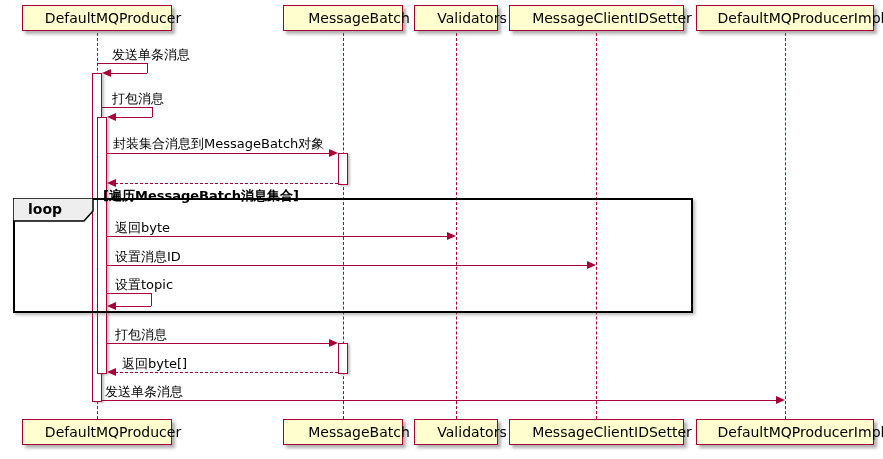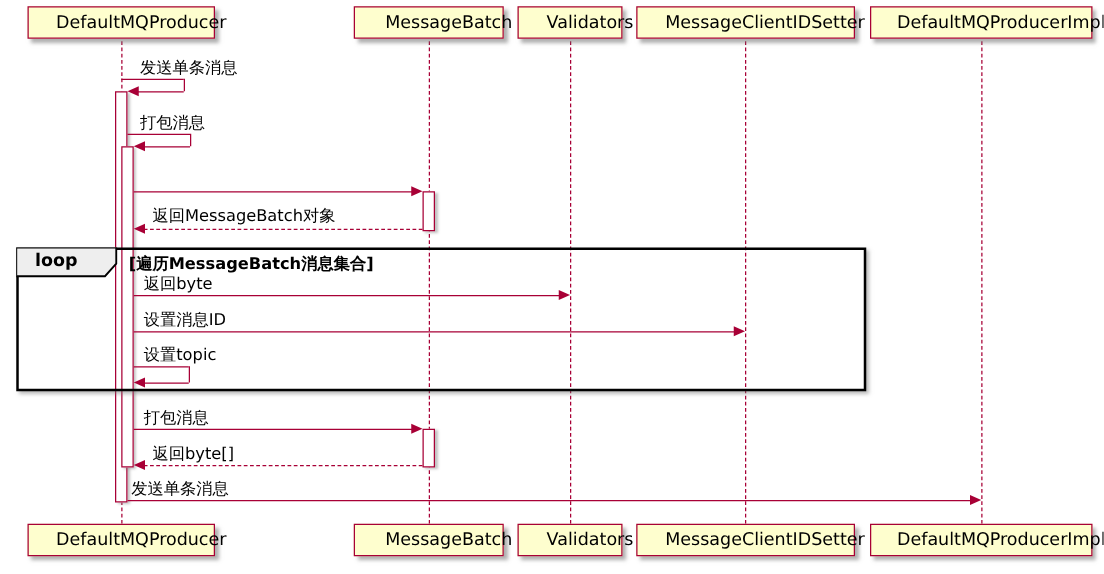--- a/index.html
+++ b/index.html
@@ -60,36 +60,36 @@
     <div class="participant" style="left: 696px; top: 419px; width: 178px;">DefaultMQProducerImpl</div>
     <div class="activation" style="left: 92px; top: 73px; height: 327px;"></div>
     <div class="activation" style="left: 97px; top: 117px; height: 255px;"></div>
     <div class="activation" style="left: 338px; top: 153px; height: 30px;"></div>
     <div class="activation" style="left: 338px; top: 343px; height: 29px;"></div>
     <div class="loop-frame" style="left: 13px; top: 198px; width: 680px; height: 115px;"></div>
     <div class="loop-tab" style="left: 13px; top: 198px;"><svg width="82" height="25" xmlns="http://www.w3.org/2000/svg">
         <polygon points="0,0 80,0 80,13 71,23 0,23" fill="#EEEEEE" stroke="#000000" stroke-width="1.5"></polygon>
       </svg></div>
     <div class="loop-label" style="left: 28px; top: 201px;">loop</div>
-    <div class="loop-condition" style="left: 103px; top: 202px; text-align: right;">[遍历MessageBatch消息集合]</div>
+    <div class="loop-condition" style="left: 103px; top: 187px; text-align: right;">[遍历MessageBatch消息集合]</div>
     <div class="hline" style="left: 97px; top: 63px; width: 50px;"></div>
     <div class="vline" style="left: 147px; top: 63px; height: 10px;"></div>
     <div class="hline" style="left: 110px; top: 73px; width: 37px;"></div>
     <div class="arrowhead left" style="left: 102px; top: 69px;"></div>
     <div class="msg-label" style="left: 112px; top: 47px;">发送单条消息</div>
     <div class="hline" style="left: 102px; top: 107px; width: 50px;"></div>
     <div class="vline" style="left: 152px; top: 107px; height: 10px;"></div>
     <div class="hline" style="left: 115px; top: 117px; width: 37px;"></div>
     <div class="arrowhead left" style="left: 107px; top: 113px;"></div>
     <div class="msg-label" style="left: 112px; top: 91px;">打包消息</div>
     <div class="hline" style="left: 107px; top: 153px; width: 224px;"></div>
     <div class="arrowhead right" style="left: 329px; top: 149px;"></div>
+    <div class="msg-label" style="left: 113px; top: 136px;">封装集合消息到MessageBatch对象</div>
     <div class="hline dashed" style="left: 115px; top: 183px; width: 223px;"></div>
     <div class="arrowhead left" style="left: 107px; top: 179px;"></div>
-    <div class="msg-label" style="left: 122px; top: 166px;">返回MessageBatch对象</div>
     <div class="hline" style="left: 107px; top: 236px; width: 342px;"></div>
     <div class="arrowhead right" style="left: 447px; top: 232px;"></div>
     <div class="msg-label" style="left: 115px; top: 220px;">返回byte</div>
     <div class="hline" style="left: 107px; top: 265px; width: 482px;"></div>
     <div class="arrowhead right" style="left: 587px; top: 261px;"></div>
     <div class="msg-label" style="left: 115px; top: 249px;">设置消息ID</div>
     <div class="hline" style="left: 107px; top: 293px; width: 44px;"></div>
     <div class="vline" style="left: 151px; top: 293px; height: 13px;"></div>
     <div class="hline" style="left: 115px; top: 306px; width: 36px;"></div>
     <div class="arrowhead left" style="left: 107px; top: 302px;"></div>

